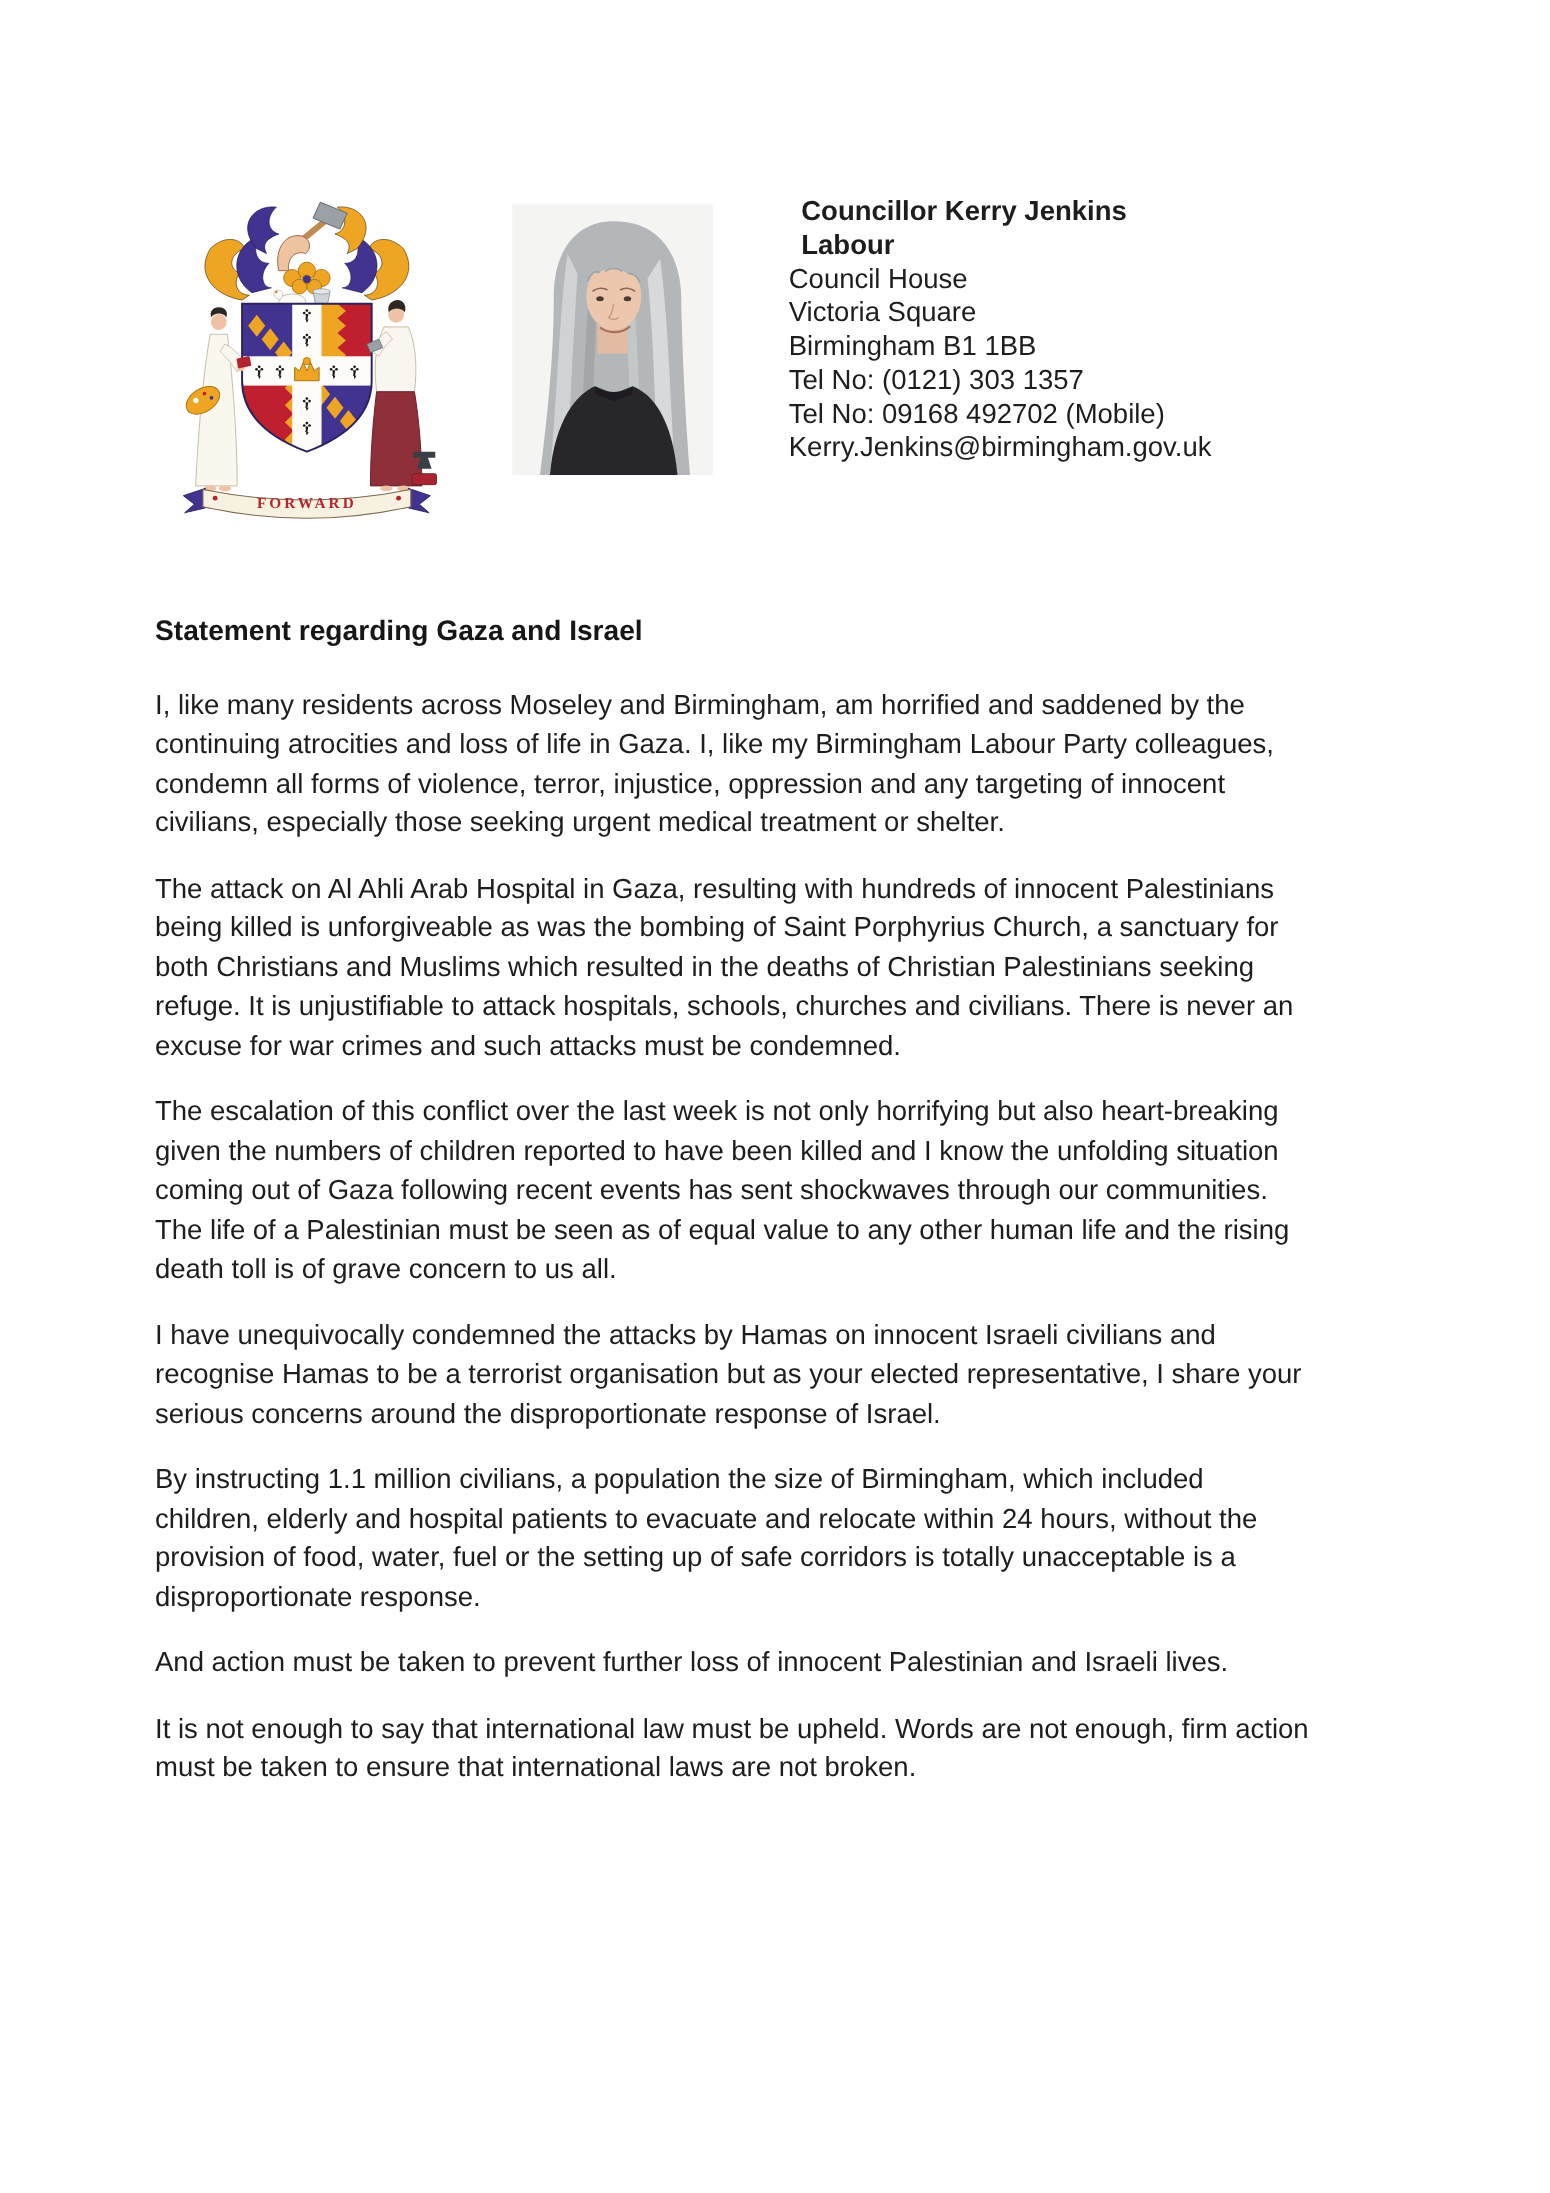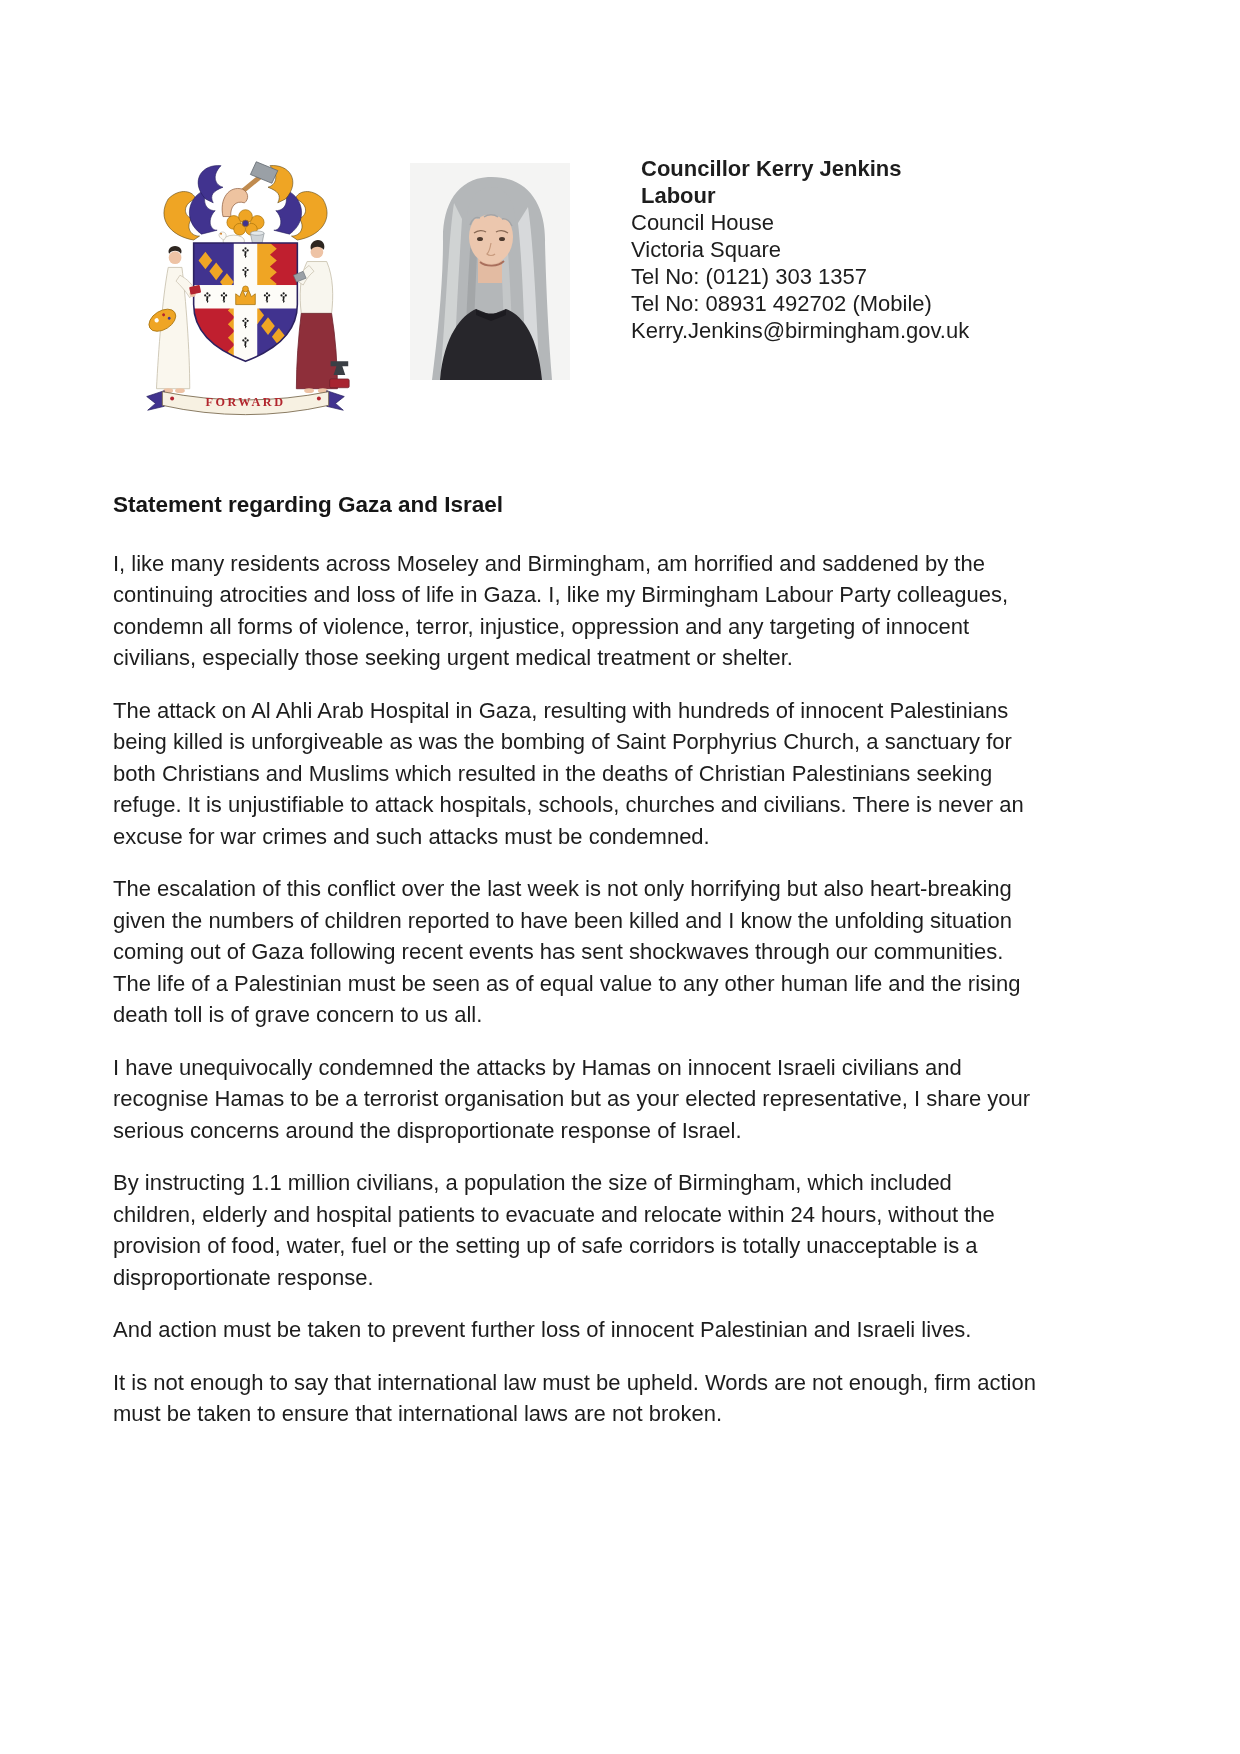--- a/index.html
+++ b/index.html
@@ -24,21 +24,21 @@
   .contact {
     position:absolute; left:631px; top:155px;
     font-size:22px; line-height:27px;
     white-space:nowrap;
   }
   .contact .line { font-weight:normal; }
   .contact .line.bold { font-weight:bold;margin-left:10px; }
 
   
   .statement {
-    position:absolute; left:113px; top:489px;
+    position:absolute; left:124px; top:489px;
     width:928px;
     font-size:22px; line-height:31.5px;
   }
   .statement h1 {
     font-size:22.5px; line-height:31.5px;
     font-weight:bold; margin:0 0 27px 0;
     color:#161616;
   }
   .statement p { margin:0 0 21px 0; }
 
@@ -207,22 +207,23 @@
       <path d="M30 217 C34 172 52 152 66 146 L81 152 L96 146 C112 152 128 172 132 217 Z" fill="#27262b"></path>
       <path d="M66 146 C70 152 92 152 96 146 L96 152 L81 158 L66 152 Z" fill="#1c1b20"></path>
     </svg>
   </div>
 
   <div class="contact">
     <div class="line bold">Councillor Kerry Jenkins</div>
     <div class="line bold">Labour</div>
     <div class="line">Council House</div>
     <div class="line">Victoria Square</div>
+    <div class="line">Birmingham B1 1BB</div>
     <div class="line">Tel No: (0121) 303 1357</div>
-    <div class="line">Tel No: 08931 492702 (Mobile)</div>
+    <div class="line">Tel No: 09168 492702 (Mobile)</div>
     <div class="line">Kerry.Jenkins@birmingham.gov.uk</div>
   </div>
 
   <div class="statement">
     <h1>Statement regarding Gaza and Israel</h1>
     <p>I, like many residents across Moseley and Birmingham, am horrified and saddened by the continuing atrocities and loss of life in Gaza. I, like my Birmingham Labour Party colleagues, condemn all forms of violence, terror, injustice, oppression and any targeting of innocent civilians, especially those seeking urgent medical treatment or shelter.</p>
     <p>The attack on Al Ahli Arab Hospital in Gaza, resulting with hundreds of innocent Palestinians being killed is unforgiveable as was the bombing of Saint Porphyrius Church, a sanctuary for both Christians and Muslims which resulted in the deaths of Christian Palestinians seeking refuge. It is unjustifiable to attack hospitals, schools, churches and civilians. There is never an excuse for war crimes and such attacks must be condemned.</p>
     <p>The escalation of this conflict over the last week is not only horrifying but also heart-breaking given the numbers of children reported to have been killed and I know the unfolding situation coming out of Gaza following recent events has sent shockwaves through our communities. The life of a Palestinian must be seen as of equal value to any other human life and the rising death toll is of grave concern to us all.</p>
     <p>I have unequivocally condemned the attacks by Hamas on innocent Israeli civilians and recognise Hamas to be a terrorist organisation but as your elected representative, I share your serious concerns around the disproportionate response of Israel.</p>
     <p>By instructing 1.1 million civilians, a population the size of Birmingham, which included children, elderly and hospital patients to evacuate and relocate within 24 hours, without the provision of food, water, fuel or the setting up of safe corridors is totally unacceptable is a disproportionate response.</p>

